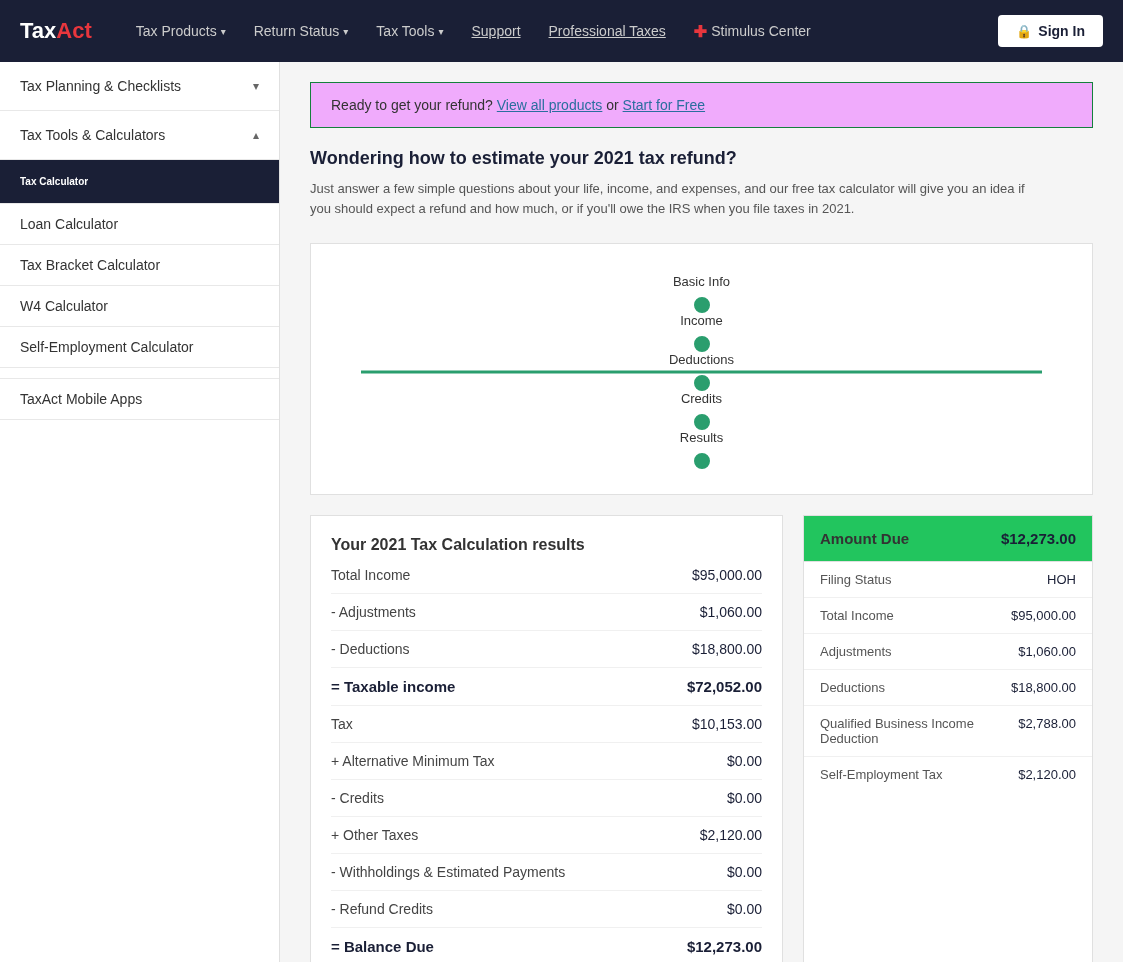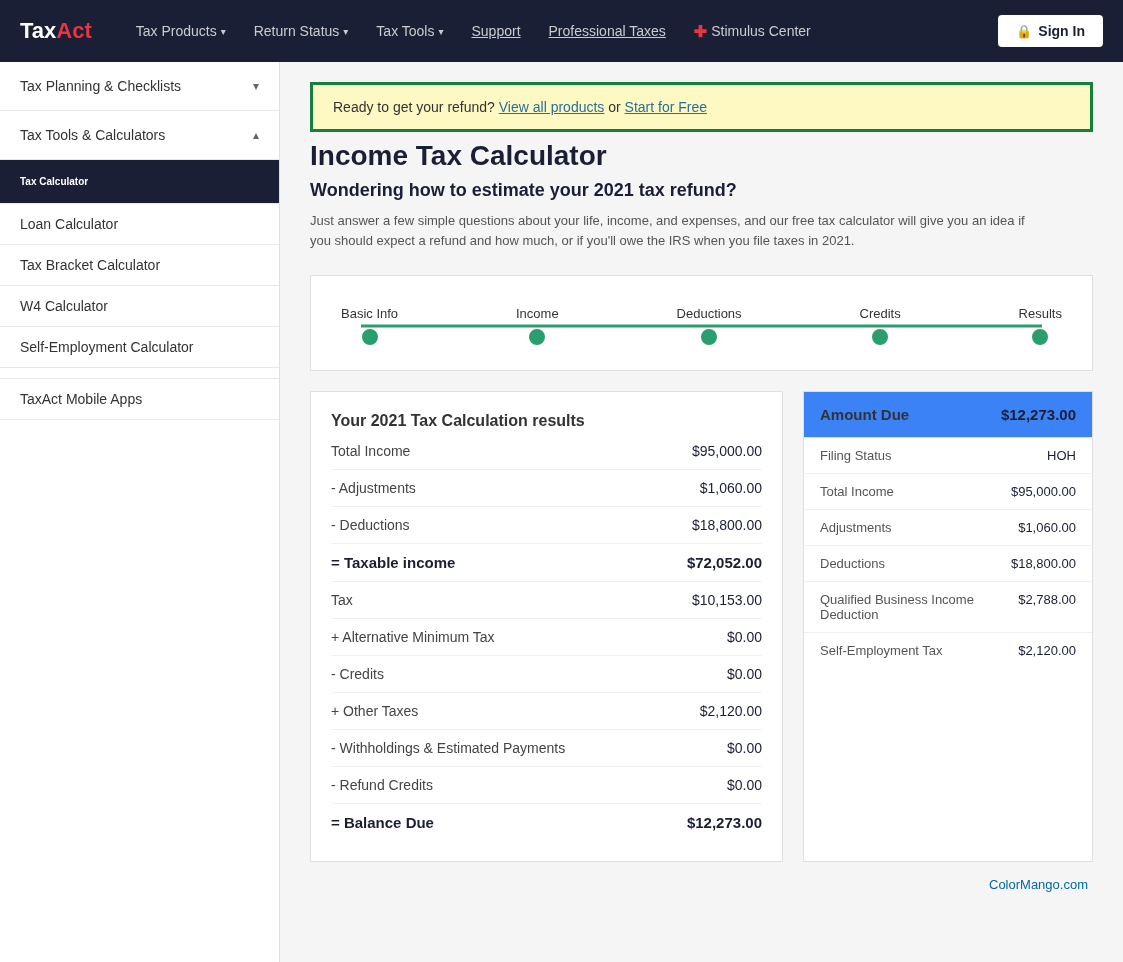--- a/index.html
+++ b/index.html
@@ -108,24 +108,24 @@
     .chevron-down { font-size: 12px; color: #666; }
     .chevron-up { font-size: 12px; color: #666; }
 
     
     .main-content {
       flex: 1;
       padding: 20px 30px;
       background: #f5f5f5;
     }
     .refund-bar {
-      background: #fef9c3;
+      background: #f0abfc;
       padding: 14px 20px;
-      border: 3px solid #15803d;
-      margin-bottom: 8px;
+      border: 1px solid #15803d;
+      margin-bottom: 20px;
       font-size: 14px;
       color: #333;
     }
     .refund-bar a { color: #2a6e9e; text-decoration: underline; cursor: pointer; }
 
     .page-title {
       font-size: 28px;
       font-weight: bold;
       color: #1a1f36;
       margin-bottom: 8px;
@@ -166,20 +166,21 @@
       background: #2a9e6e;
       transform: translateY(-50%);
       z-index: 0;
     }
     .progress-steps {
       display: flex;
       justify-content: space-between;
       width: 100%;
       position: relative;
       z-index: 1;
+      flex-direction: column;
     }
     .progress-step {
       display: flex;
       flex-direction: column;
       align-items: center;
       gap: 8px;
     }
     .step-dot {
       width: 16px;
       height: 16px;
@@ -238,21 +239,21 @@
       border: 1px solid #e0e0e0;
       padding: 0;
       flex-shrink: 0;
     }
     .summary-header {
       display: flex;
       justify-content: space-between;
       align-items: center;
       padding: 14px 16px;
       border-bottom: 1px solid #e0e0e0;
-      background: #3b82f6;
+      background: #22c55e;
     }
     .summary-header .label {
       font-size: 15px;
       font-weight: bold;
       color: #333;
     }
     .summary-header .value {
       font-size: 15px;
       font-weight: bold;
       color: #1a1f36;
@@ -346,21 +347,20 @@
 
   <main class="main-content">
 
     <div class="refund-bar">
       <span>Ready to get your refund?</span>
       <a>View all products</a>
       <span>or</span>
       <a>Start for Free</a>
     </div>
 
-    <h1 class="page-title">Income Tax Calculator</h1>
     <h2 class="page-subtitle">Wondering how to estimate your 2021 tax refund?</h2>
     <p class="page-description">Just answer a few simple questions about your life, income, and expenses, and our free tax calculator will give you an idea if you should expect a refund and how much, or if you'll owe the IRS when you file taxes in 2021.</p>
 
     <div class="progress-section">
       <div class="progress-track">
         <div class="progress-line"></div>
         <div class="progress-steps">
 
           <div class="progress-step">
             <span class="step-label">Basic Info</span>

